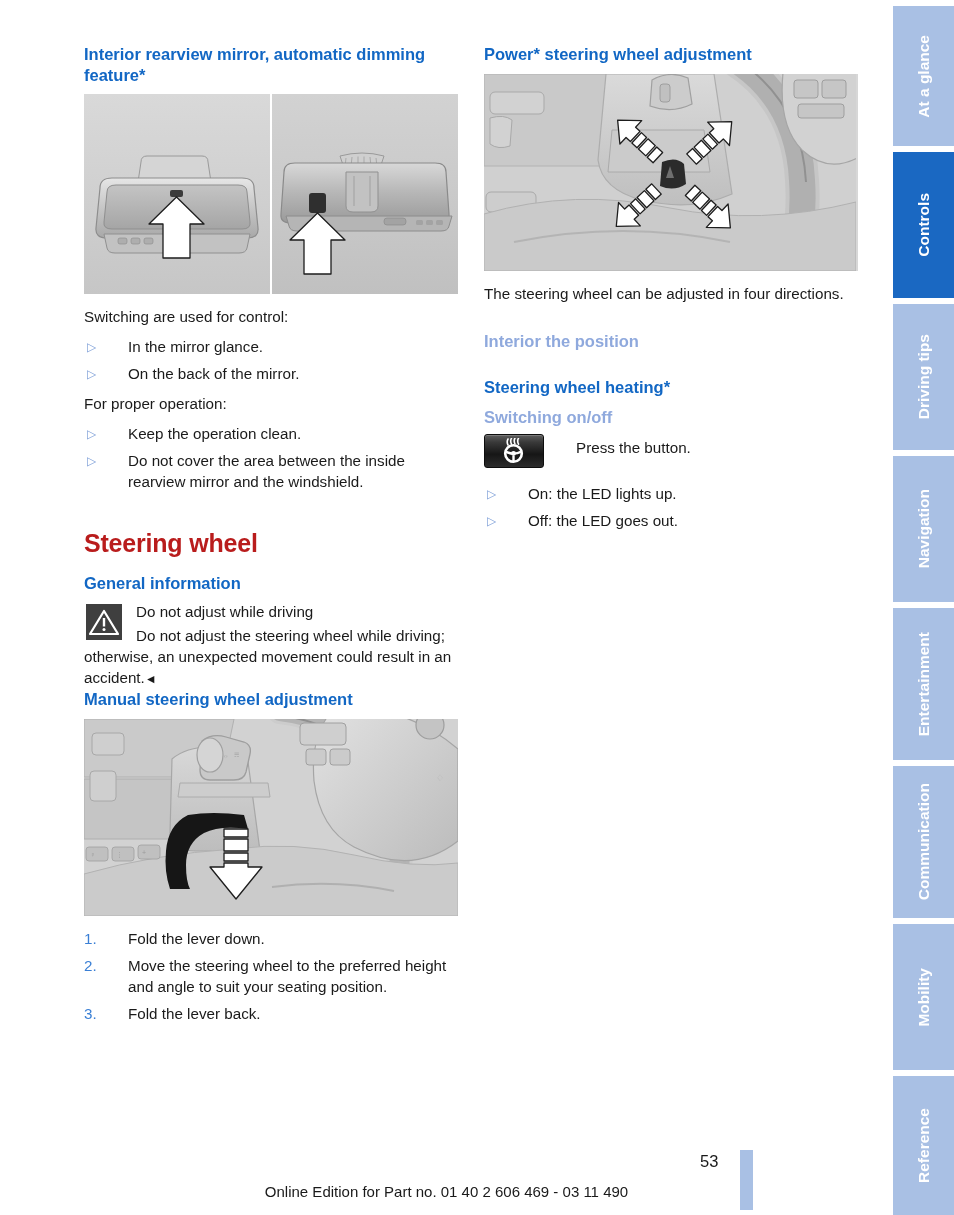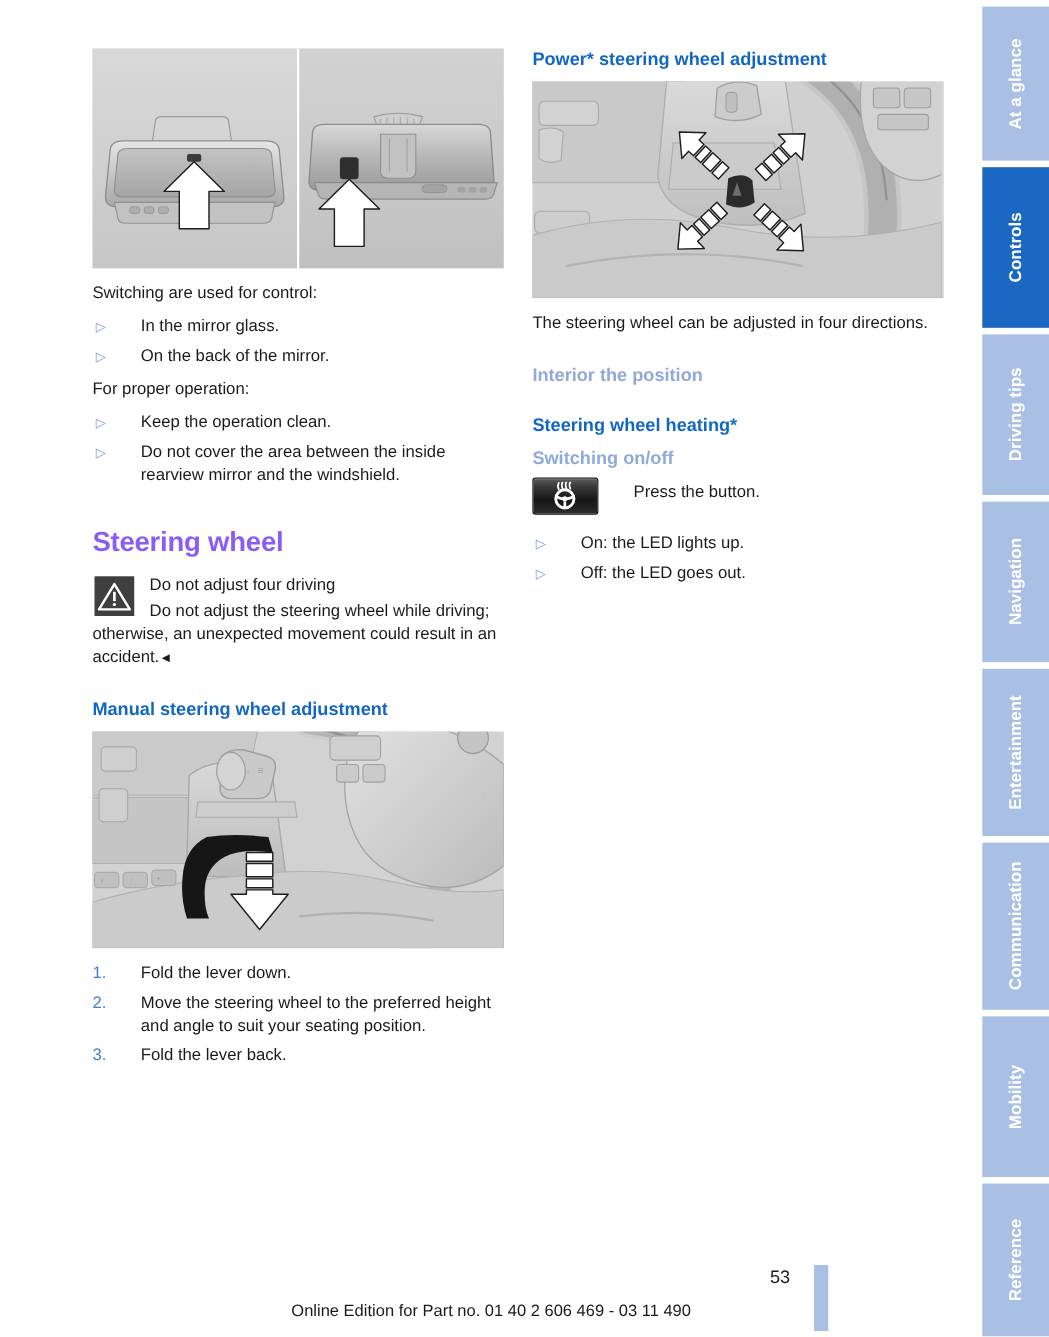--- a/index.html
+++ b/index.html
@@ -26,21 +26,21 @@
     top: 44px;
     width: 374px;
   }
   .col-left  { left: 84px; }
   .col-right { left: 484px; }
 
   
   h1.section-title {
     font-size: 25px;
     font-weight: bold;
-    color: #8b5cf6;
+    color: #b91c1c;
     margin: 0 0 14px 0;
     line-height: 1.18;
     letter-spacing: -0.2px;
   }
   h2.topic-title {
     font-size: 16.5px;
     font-weight: bold;
     color: #1267c4;
     margin: 0 0 9px 0;
     line-height: 1.25;
@@ -224,20 +224,21 @@
     background: #a9c0e4;
   }
 </style>
 </head>
 <body>
 
 <div class="page">
 
   <div class="col col-left">
 
+    <h2 class="topic-title">Interior rearview mirror, automatic dimming feature*</h2>
 
     <figure>
       <svg width="374" height="200" viewBox="0 0 374 200">
         <defs>
           <linearGradient id="mbgA" x1="0" y1="0" x2="0" y2="1">
             <stop offset="0%" stop-color="#d9d9d9"></stop>
               <stop offset="55%" stop-color="#cfcfcf"></stop>
               <stop offset="100%" stop-color="#c6c6c6"></stop>
           </linearGradient>
           <linearGradient id="mbgB" x1="0" y1="0" x2="0" y2="1">
@@ -315,21 +316,21 @@
           <path d="M45.5 119 L73 146 L59 146 L59 180 L32 180 L32 146 L18 146 Z" fill="#ffffff" stroke="#1d1d1d" stroke-width="1.3" stroke-linejoin="round"></path>
         </g>
       </svg>
     </figure>
 
     <p class="body-text">Switching are used for control:</p>
 
     <ul class="bullet-list">
       <li>
         <span class="tri">▷</span>
-        <span>In the mirror glass.</span>
+        <span>In the mirror glance.</span>
       </li>
       <li>
         <span class="tri">▷</span>
         <span>On the back of the mirror.</span>
       </li>
     </ul>
 
     <p class="body-text">For proper operation:</p>
 
     <ul class="bullet-list">
@@ -338,35 +339,36 @@
         <span>Keep the operation clean.</span>
       </li>
       <li>
         <span class="tri">▷</span>
         <span>Do not cover the area between the inside rearview mirror and the windshield.</span>
       </li>
     </ul>
 
     <h1 class="section-title" style="margin-top:36px;">Steering wheel</h1>
 
+    <h2 class="topic-title">General information</h2>
 
     <div class="warning-block">
       <span class="warning-icon">
         <svg width="36" height="36" viewBox="0 0 36 36">
           <rect x="0" y="0" width="36" height="36" fill="#3f3f3f"></rect>
           <path d="M18 7 L32 30 L4 30 Z" fill="none" stroke="#ffffff" stroke-width="2.2" stroke-linejoin="round"></path>
           <rect x="16.8" y="14" width="2.4" height="8.5" fill="#ffffff"></rect>
           <circle cx="18" cy="25.6" r="1.5" fill="#ffffff"></circle>
         </svg>
       </span>
-      <p class="body-text w-line1">Do not adjust four driving</p>
+      <p class="body-text w-line1">Do not adjust while driving</p>
       <p class="body-text w-body"><span>Do not adjust the steering wheel while driving; otherwise, an unexpected movement could result in an accident.</span><span class="endmark">◄</span></p>
     </div>
 
-    <h2 class="topic-title" style="margin-top:26px;">Manual steering wheel adjustment</h2>
+    <h2 class="topic-title" style="">Manual steering wheel adjustment</h2>
 
     <figure>
       <svg width="374" height="197" viewBox="0 0 374 197">
         <defs>
           <linearGradient id="dashG" x1="0" y1="0" x2="0" y2="1">
             <stop offset="0%" stop-color="#d8d8d8"></stop>
               <stop offset="100%" stop-color="#bdbdbd"></stop>
           </linearGradient>
           <linearGradient id="whG" x1="0" y1="0" x2="1" y2="1">
             <stop offset="0%" stop-color="#e2e2e2"></stop>

